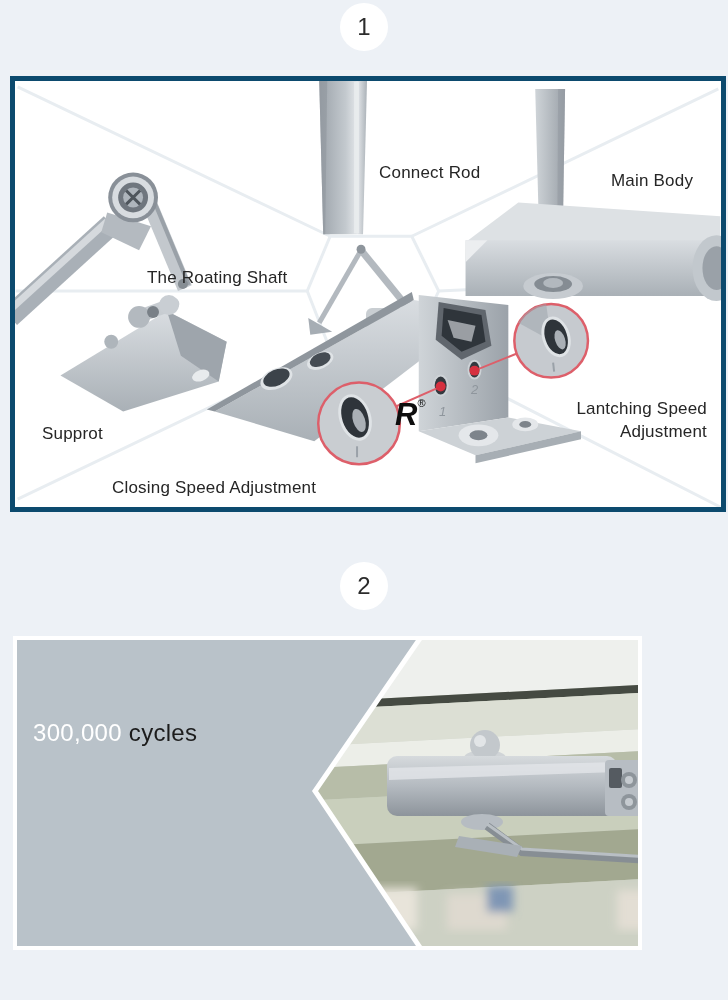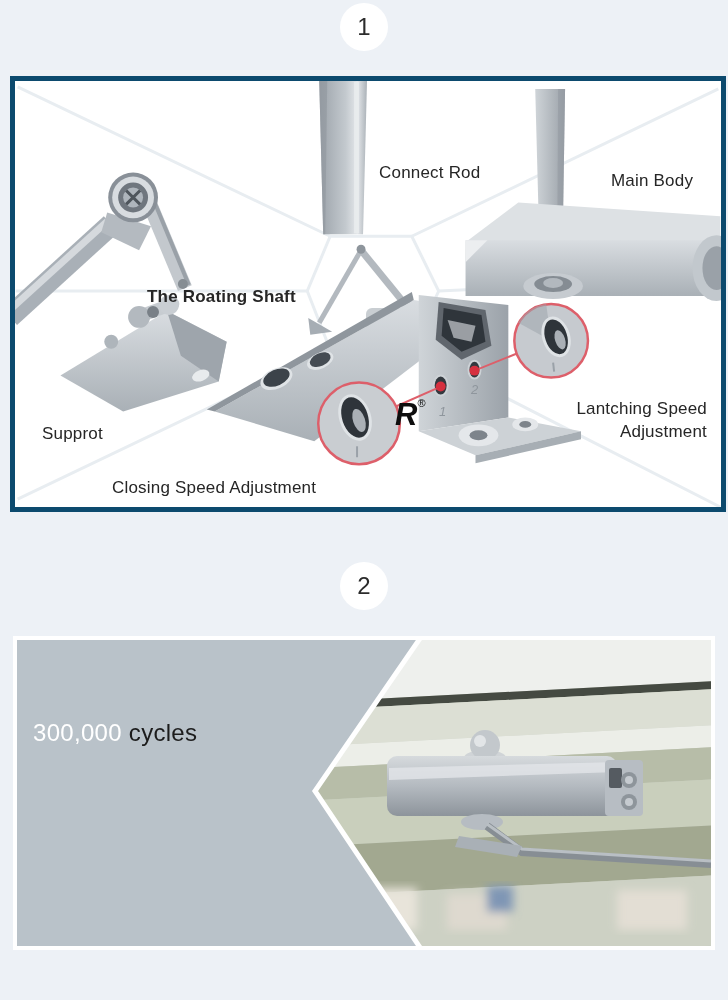--- a/index.html
+++ b/index.html
@@ -27,21 +27,21 @@
     white-space:normal;line-height:23px;
   }
   .logo-mark{
     position:absolute;left:380px;top:316px;color:#0d0d0d;
     font-size:31px;font-weight:700;font-style:italic;letter-spacing:0;
   }
   .logo-mark sup{font-size:11px;font-style:normal;font-weight:400;vertical-align:18px;}
   .valve-digit{
     position:absolute;font-size:13px;color:#8f969d;font-style:italic;
   }
-  .panel2{left:13px;top:636px;width:702px;height:314px;}
+  .panel2{left:13px;top:636px;width:629px;height:314px;}
   .info-area{position:absolute;left:4px;top:4px;right:4px;bottom:4px;background:#b9c2c9;overflow:hidden;}
   .info-area svg{position:absolute;left:0;top:0;}
   .spec-line{position:absolute;left:16px;font-size:24px;letter-spacing:.3px;white-space:pre;}
   .spec-line .w{color:#ffffff;}
   .spec-line .d{color:#1c1c1c;}
   .spec-1{top:79px;}
   .spec-2{top:137px;}
   .spec-3{top:195px;}
 </style>
 </head>
@@ -176,21 +176,21 @@
       <g>
         <line x1="382" y1="327" x2="427" y2="307" stroke="#dd5f6a" stroke-width="2"></line>
         <line x1="503" y1="274" x2="461" y2="291" stroke="#dd5f6a" stroke-width="2"></line>
         <circle cx="427" cy="307" r="5" fill="#d6303f"></circle>
         <circle cx="461" cy="291" r="5" fill="#d6303f"></circle>
       </g>
     </svg>
 
     <div class="lbl" style="left:364px;top:82px;">Connect Rod</div>
     <div class="lbl" style="left:596px;top:90px;">Main Body</div>
-    <div class="lbl" style="left:132px;top:206px;font-weight:bold;">The Roating Shaft</div>
+    <div class="lbl" style="left:132px;top:187px;">The Roating Shaft</div>
     <div class="lbl" style="left:27px;top:343px;">Supprot</div>
     <div class="lbl latching">Lantching Speed Adjustment</div>
     <div class="lbl" style="left:97px;top:397px;">Closing Speed Adjustment</div>
 
     <div class="logo-mark"><span>R</span><sup>®</sup></div>
     <div class="valve-digit" style="left:424px;top:323px;">1</div>
     <div class="valve-digit" style="left:456px;top:301px;">2</div>
   </section>
 
   <div class="badge" style="left:340px;top:562px;">2</div>

